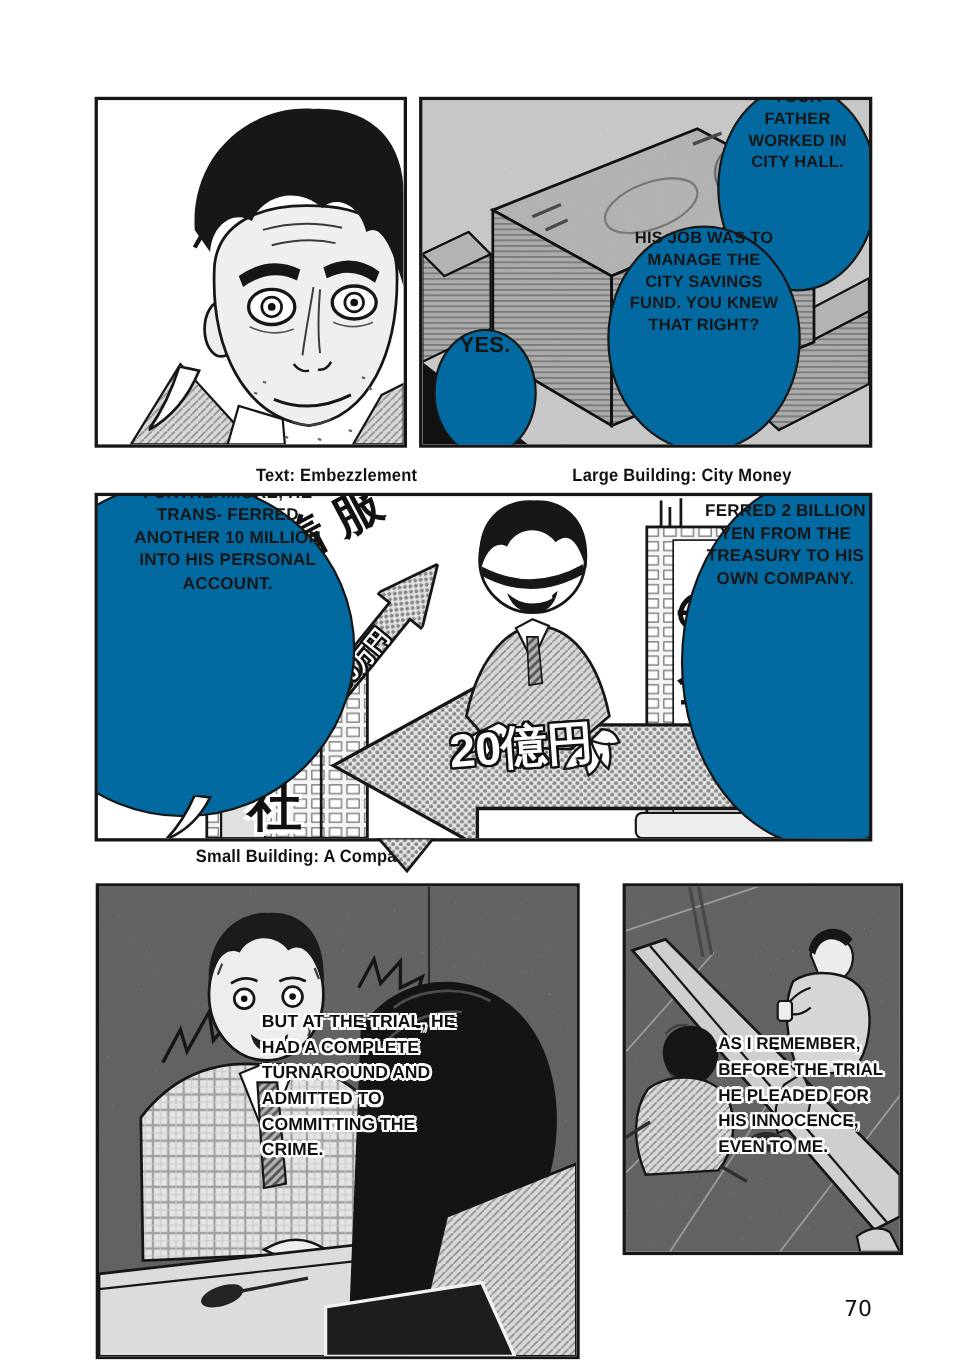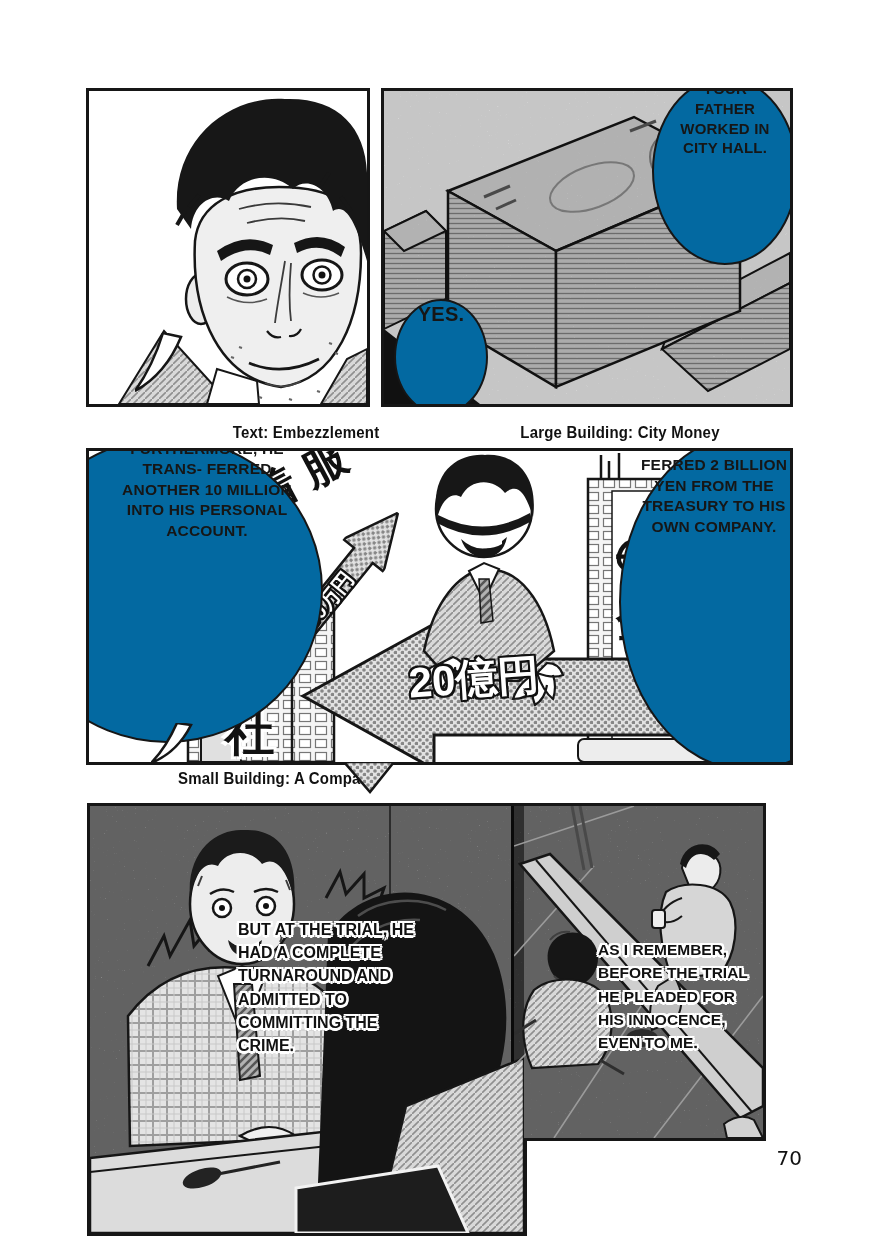--- a/index.html
+++ b/index.html
@@ -124,20 +124,23 @@
       <path d="M282,60 q10,-8 20,0 M284,72 q9,7 17,0" stroke="#6f6f6f" stroke-width="1.6" fill="none"></path>
       <path d="M100,106 l26,-11 M112,118 l20,-9 M246,40 l26,-10 M312,120 l22,-10" stroke="#5f5f5f" stroke-width="3" fill="none"></path>
 
       <polygon points="0,238 96,313 0,313" fill="#161616"></polygon>
     </svg>
     <div class="grain" style="opacity:.22"></div>
 
     <div class="bubble" style="left:268px;top:-14px;width:142px;height:184px;font-size:15px;">
       <span class="btxt" style="width:100px;">YOUR FATHER WORKED IN CITY HALL.</span>
     </div>
+    <div class="bubble" style="left:168px;top:114px;width:172px;height:202px;font-size:15px;">
+      <span class="btxt" style="width:136px;">HIS JOB WAS TO MANAGE THE CITY SAVINGS FUND. YOU KNEW THAT RIGHT?</span>
+    </div>
     <div class="bubble" style="left:10px;top:208px;width:90px;height:112px;font-size:20px;">
       <span class="btxt">YES.</span>
     </div>
   </div>
 
   <div class="cap" style="left:196px;top:424px;width:220px;text-align:center;">Text: Embezzlement</div>
   <div class="cap" style="left:500px;top:424px;width:240px;text-align:center;">Large Building: City Money</div>
 
   <div class="panel" style="left:86px;top:448px;width:707px;height:317px;">
     <svg class="artsvg" viewBox="0 0 701 311">
@@ -234,21 +237,21 @@
 
       <path d="M238,128 C280,66 372,74 404,148 C424,196 418,252 398,296 L434,427 L226,427 Z" fill="#141414"></path>
       <path d="M268,110 C292,92 330,90 356,104 M254,150 C270,126 300,112 330,114" stroke="#4d4d4d" stroke-width="2.5" fill="none"></path>
       <polygon points="316,300 434,252 434,427 286,427" fill="url(#hatch)" stroke="#161616" stroke-width="2.5"></polygon>
 
       <polygon points="206,382 348,360 378,427 206,427" fill="#1d1d1d" stroke="#f2f2f2" stroke-width="3"></polygon>
     </svg>
     <div class="halo" style="left:148px;top:112px;width:196px;font-size:16px;line-height:1.45;">BUT AT THE TRIAL, HE HAD A COMPLETE TURNAROUND AND ADMITTED TO COMMITTING THE CRIME.</div>
   </div>
 
-  <div class="panel" style="left:511px;top:803px;width:255px;height:338px;">
+  <div class="panel" style="left:566px;top:803px;width:255px;height:338px;">
     <div class="tonebg"></div>
     <div class="grain"></div>
     <svg class="artsvg" style="z-index:2" viewBox="0 0 249 332">
 
       <path d="M0,40 L120,0 M0,150 L80,60 M40,332 L180,120 M140,332 L249,190 M0,260 L60,200" stroke="#9b9b9b" stroke-width="1.6"></path>
 
       <path d="M58,0 L70,64 M66,0 L78,62" stroke="#494949" stroke-width="3"></path>
 
       <polygon points="6,58 36,48 249,262 249,300 226,312" fill="#cfcfcf" stroke="#161616" stroke-width="2.5"></polygon>
       <line x1="22" y1="54" x2="238" y2="306" stroke="#161616" stroke-width="2"></line>
@@ -268,14 +271,14 @@
         <path d="M36,134 q8,-10 20,-8 M40,170 q10,10 24,6" stroke="#3f3f3f" stroke-width="2" fill="none"></path>
         <path d="M20,184 C40,168 78,170 92,192 C102,212 98,242 84,258 L18,262 C6,234 6,204 20,184 Z" fill="url(#hatch)" stroke="#161616" stroke-width="2.2"></path>
         <path d="M0,228 L22,214 M86,254 L110,268" stroke="#2e2e2e" stroke-width="3"></path>
       </g>
 
       <path d="M210,318 q16,-12 30,-4 l9,18 l-36,0 Z" fill="#d2d2d2" stroke="#161616" stroke-width="2"></path>
     </svg>
     <div class="halo" style="left:84px;top:132px;width:162px;font-size:15.5px;line-height:1.5;">AS I REMEMBER, BEFORE THE TRIAL HE PLEADED FOR HIS INNOCENCE, EVEN TO ME.</div>
   </div>
 
-  <div class="pageno" style="left:758px;top:1146px;width:44px;text-align:right;">70</div>
+  <div class="pageno" style="left:758px;top:1177px;width:44px;">70</div>
 </div>
 
 </body></html>

